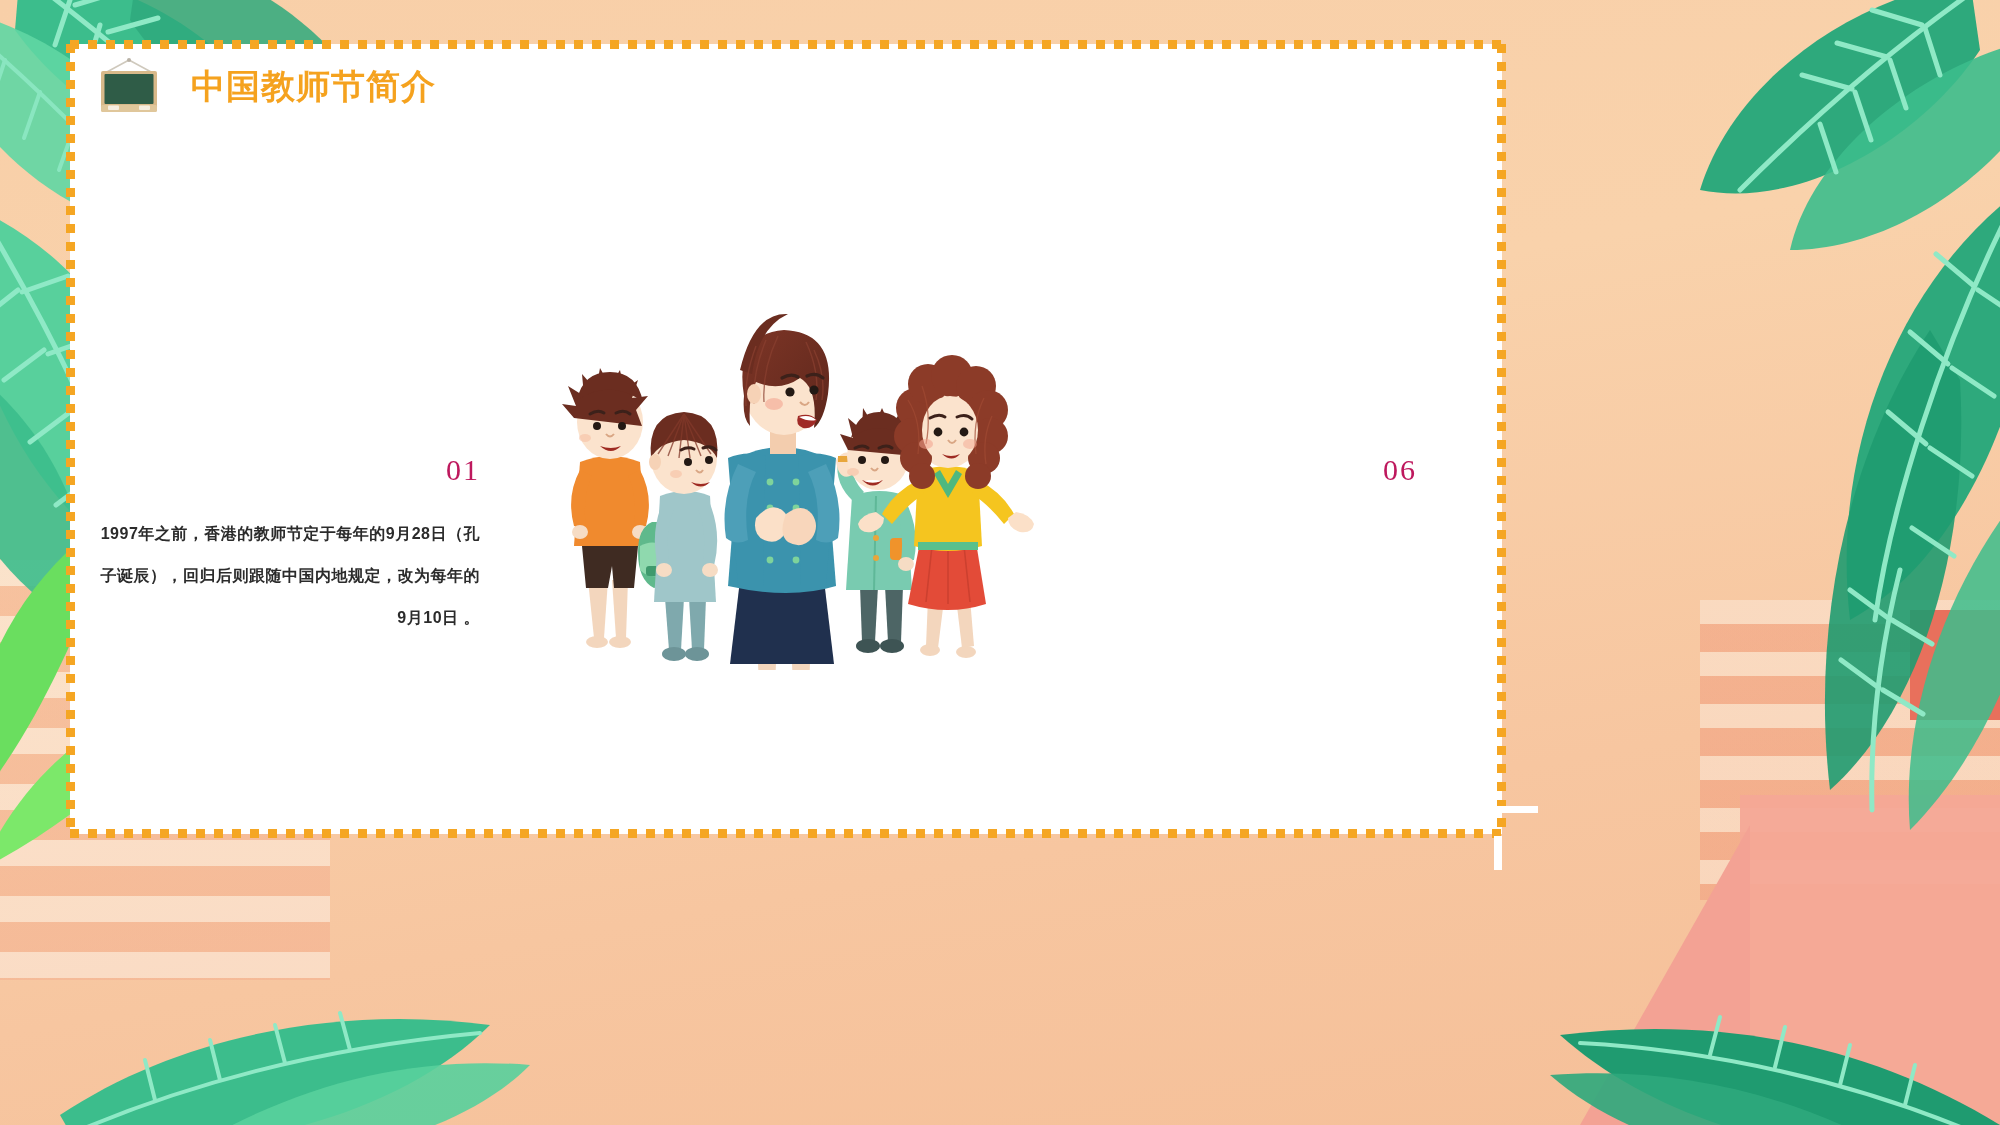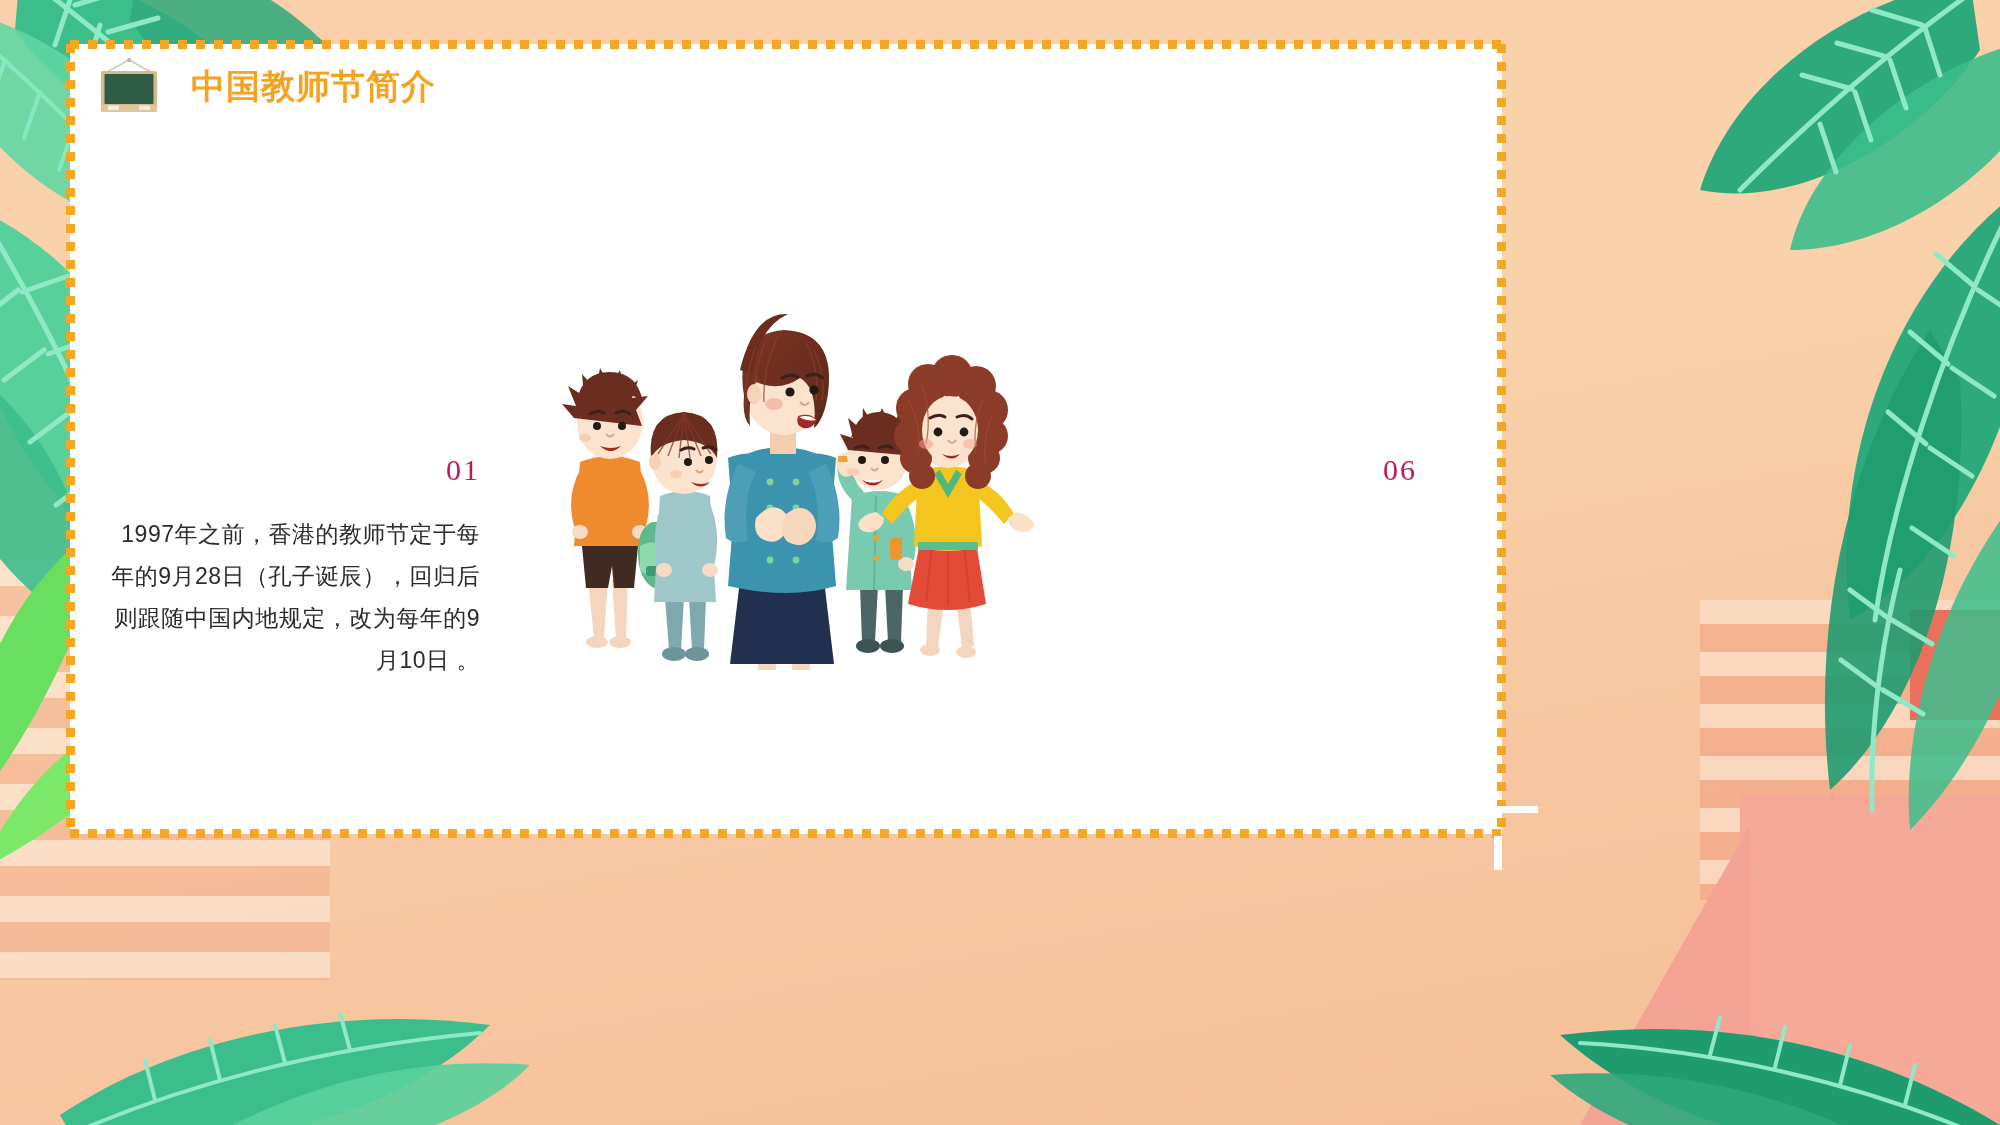--- a/index.html
+++ b/index.html
@@ -80,21 +80,21 @@
   }
 
   
   .col { position:absolute; z-index:10; }
   .col-number {
     color:#be185d; font-size:30px; font-weight:400;
     font-family:"Liberation Serif","DejaVu Serif",serif;
     letter-spacing:2px; line-height:1;
   }
   .col-body {
-    font-size:23px; color:#2b2b2b; line-height:42px; letter-spacing:.5px;
+    font-size:16px; color:#2b2b2b; line-height:42px; letter-spacing:.5px;font-weight:bold;
   }
 
   #col-left { left:100px; top:455px; width:380px; text-align:right; }
   #col-left .col-number { text-align:right; margin-bottom:28px; }
   #col-right { left:1383px; top:455px; width:390px; text-align:left; }
   #col-right .col-number { text-align:left; margin-bottom:28px; }
 
   #center-dot {
     position:absolute; left:658px; top:580px; width:7px; height:7px;
     background:#222; border-radius:50%; z-index:10;

